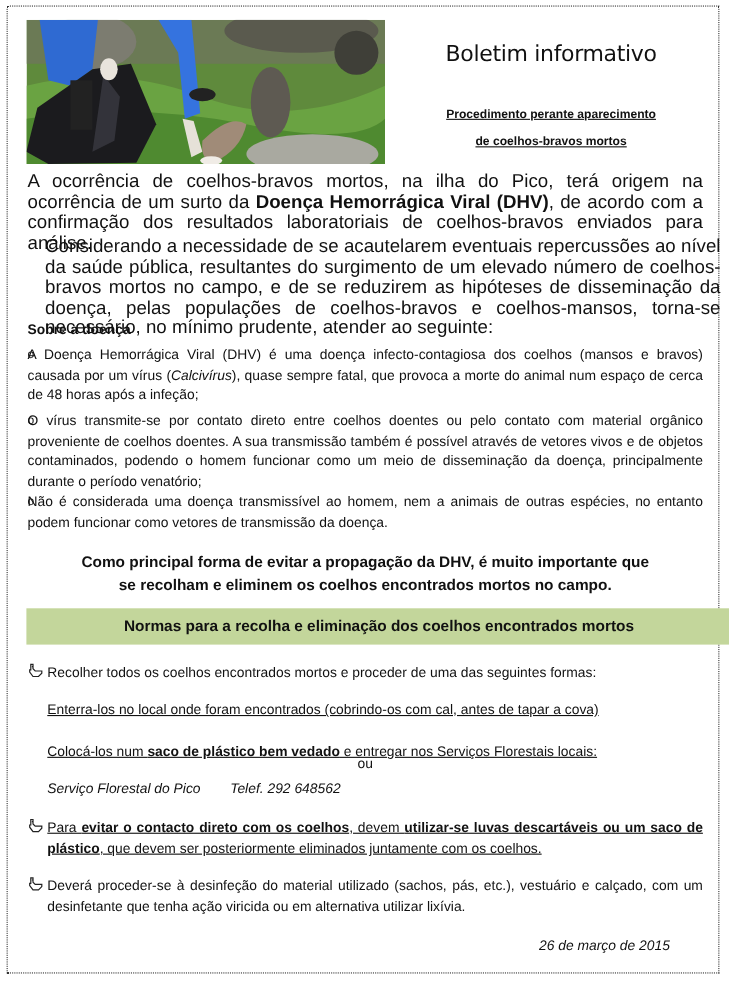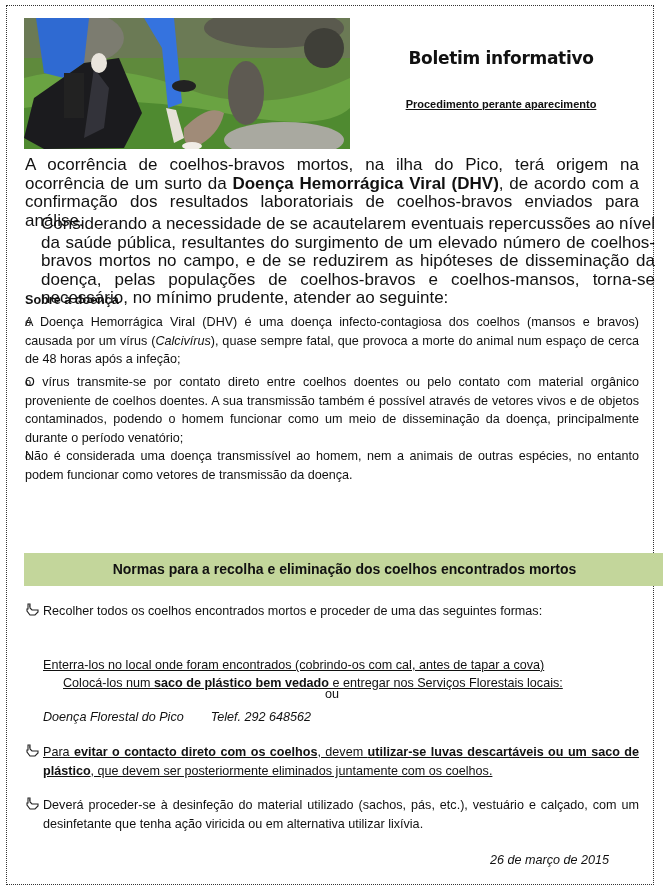--- a/index.html
+++ b/index.html
@@ -1,22 +1,22 @@
 <!DOCTYPE html>
 <html><head>
 <meta charset="utf-8">
 <style>
   html, body { margin: 0; padding: 0; background: #ffffff; }
   body { width: 663px; height: 892px; position: relative; overflow: hidden;
          font-family: "Liberation Sans", sans-serif; color: #111; }
   .frame { position: absolute; left: 6px; top: 5px; width: 648px; height: 880px;
            border: 1px dotted #333; box-sizing: border-box; }
   .photo { position: absolute; left: 24px; top: 18px; width: 326px; height: 131px; overflow: hidden; }
-  .title { position: absolute; left: 356px; top: 48px; width: 290px; text-align: center;
-           font-family: "DejaVu Sans", sans-serif; font-weight: bold; font-size: 17px; letter-spacing: -0.3px; }
+  .title { position: absolute; left: 356px; top: 36px; width: 290px; text-align: center;
+           font-family: "DejaVu Sans", sans-serif; font-weight: normal; font-size: 20px; letter-spacing: -0.3px; }
   .subtitle { position: absolute; left: 356px; top: 92px; width: 290px; text-align: center;
               font-size: 11px; font-weight: bold; line-height: 25px; }
   .subtitle span { text-decoration: underline; }
   .p { position: absolute; left: 25px; width: 614px; font-size: 17px; line-height: 18.5px;
        text-align: justify; }
   .p b { font-weight: bold; }
   .section-h { position: absolute; left: 25px; font-size: 12.6px; font-weight: bold; }
   .bl { position: absolute; left: 25px; width: 614px; font-size: 12.6px; line-height: 18.5px; }
   .bl .dot { position: absolute; left: 0; top: 0; font-size: 11px; }
   .bl .txt { margin-left: 0; text-align: justify; display: block; }
@@ -58,20 +58,21 @@
     <path d="M160 110 Q185 85 200 95 Q195 118 170 130 Q158 128 160 110 Z" fill="#a08b78"></path>
     <ellipse cx="168" cy="128" rx="10" ry="4" fill="#f0ece6"></ellipse>
     <rect x="40" y="55" width="20" height="45" fill="#222"></rect>
     <ellipse cx="160" cy="68" rx="12" ry="6" fill="#222"></ellipse>
   </svg>
 </div>
 
 <div class="title">Boletim informativo</div>
 <div class="subtitle">
   <span>Procedimento perante aparecimento</span><br>
+  <span>de coelhos-bravos mortos</span>
 </div>
 
 <div class="p" style="top:156px;">
   <span>A ocorrência de coelhos-bravos mortos, na ilha do Pico, terá origem na ocorrência de um surto da </span><b>Doença Hemorrágica Viral (DHV)</b><span>, de acordo com a confirmação dos resultados laboratoriais de coelhos-bravos enviados para análise.</span>
 </div>
 
 <div class="p" style="top:215px;margin-left:16px;">Considerando a necessidade de se acautelarem eventuais repercussões ao nível da saúde pública, resultantes do surgimento de um elevado número de coelhos-bravos mortos no campo, e de se reduzirem as hipóteses de disseminação da doença, pelas populações de coelhos-bravos e coelhos-mansos, torna-se necessário, no mínimo prudente, atender ao seguinte:</div>
 
 <div class="section-h" style="top:293px;">Sobre a doença</div>
 
@@ -84,38 +85,39 @@
   <span class="dot">o</span>
   <span class="txt">O vírus transmite-se por contato direto entre coelhos doentes ou pelo contato com material orgânico proveniente de coelhos doentes. A sua transmissão também é possível através de vetores vivos e de objetos contaminados, podendo o homem funcionar como um meio de disseminação da doença, principalmente durante o período venatório;</span>
 </div>
 
 <div class="bl" style="top:447px;">
   <span class="dot">o</span>
   <span class="txt">Não é considerada uma doença transmissível ao homem, nem a animais de outras espécies, no entanto podem funcionar como vetores de transmissão da doença.</span>
 </div>
 
 <div class="callout" style="top:500px;">
-  <br>
+  <span>Como principal forma de evitar a propagação da DHV, é muito importante que</span><br>
+  <span>se recolham e eliminem os coelhos encontrados mortos no campo.</span>
 </div>
 
 <div class="band">Normas para a recolha e eliminação dos coelhos encontrados mortos</div>
 
 <div class="hand" style="top:602px;">
   <svg class="ico" viewBox="0 0 16 16">
       <path d="M3 2 L3 7 L2 7 L2 9 L5 13 L10 13 L13 10 L13 8 L7 8 L5 6 L5 2 Z M5 4 L4 4" fill="none" stroke="#222" stroke-width="1.1"></path>
     </svg>
   <span class="txt">Recolher todos os coelhos encontrados mortos e proceder de uma das seguintes formas:</span>
 </div>
 
-<div class="opt u" style="top:638px;margin-top:20px;">Enterra-los no local onde foram encontrados (cobrindo-os com cal, antes de tapar a cova)</div>
+<div class="opt u" style="top:638px;">Enterra-los no local onde foram encontrados (cobrindo-os com cal, antes de tapar a cova)</div>
 <div class="ou" style="top:687px;">ou</div>
-<div class="opt u" style="top:676px;margin-left:20px;"><span>Colocá-los num </span><b>saco de plástico bem vedado</b><span> e entregar nos Serviços Florestais locais:</span></div>
+<div class="opt u" style="top:676px;"><span>Colocá-los num </span><b>saco de plástico bem vedado</b><span> e entregar nos Serviços Florestais locais:</span></div>
 
 <div class="contact" style="top:710px;">
-  <span>Doença Florestal do Pico</span>
+  <span>Serviço Florestal do Pico</span>
   <span style="display:inline-block;width:20px;"></span>
   <span>Telef.  292 648562</span>
 </div>
 
 <div class="hand" style="top:743px;text-decoration:underline;">
   <svg class="ico" viewBox="0 0 16 16">
       <path d="M3 2 L3 7 L2 7 L2 9 L5 13 L10 13 L13 10 L13 8 L7 8 L5 6 L5 2 Z M5 4 L4 4" fill="none" stroke="#222" stroke-width="1.1"></path>
     </svg>
   <span class="txt"><span>Para </span><b>evitar o contacto direto com os coelhos</b><span>, devem </span><b>utilizar-se luvas descartáveis ou um saco de plástico</b><span>, que devem ser posteriormente eliminados juntamente com os coelhos.</span></span>
 </div>

